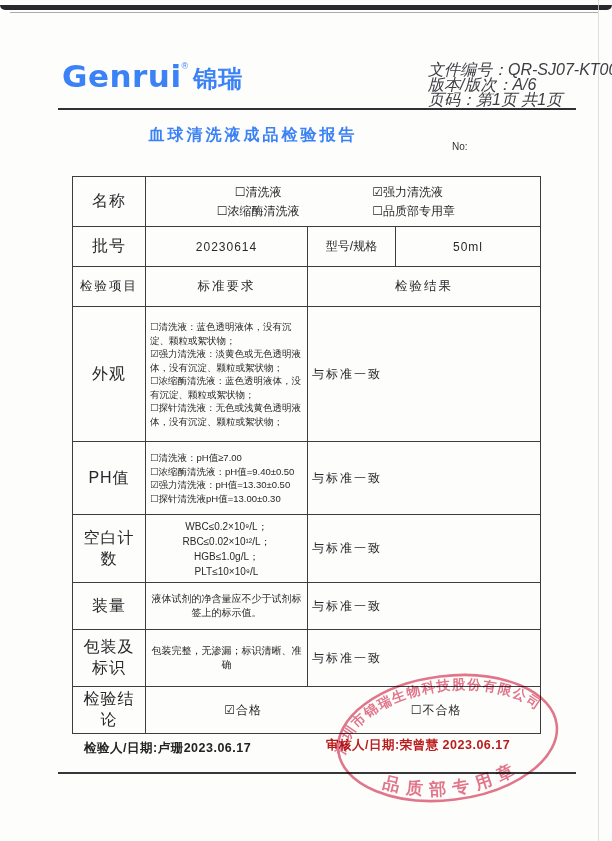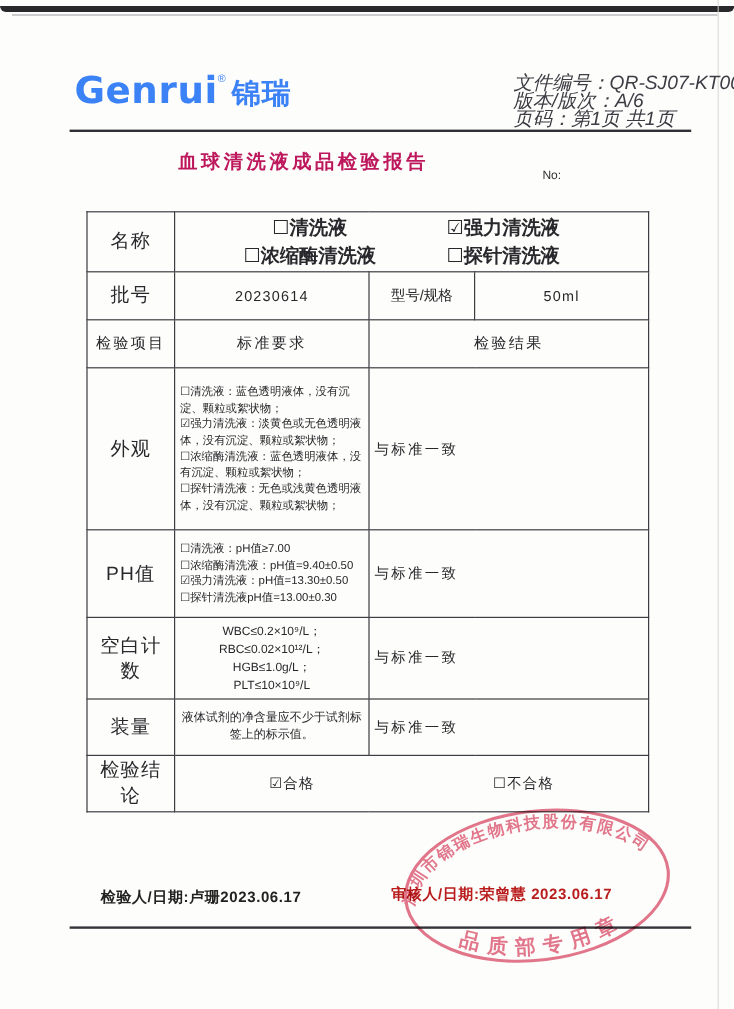--- a/index.html
+++ b/index.html
@@ -17,34 +17,34 @@
 
   
   .logo{position:absolute;left:62px;top:58px;white-space:nowrap;color:#3b82f6;}
   .logo-en{font-size:31px;font-weight:bold;letter-spacing:.5px;font-family:"DejaVu Sans",sans-serif;}
   .logo-reg{font-size:9px;vertical-align:18px;}
   .logo-cn{font-size:24px;font-weight:bold;margin-left:5px;letter-spacing:1px;}
   .doc-info{position:absolute;left:428px;top:62px;font-size:16px;color:#3c3c44;line-height:15px;white-space:nowrap;font-style:italic;}
   .header-rule{position:absolute;left:58px;top:108px;width:518px;height:2px;background:#303036;}
 
   .title{position:absolute;left:0;top:125px;width:506px;text-align:center;
-    font-size:16px;font-weight:bold;letter-spacing:3px;color:#be185d;}
+    font-size:16px;font-weight:bold;letter-spacing:3px;color:#3b82f6;}
   .no-label{position:absolute;left:452px;top:141px;font-size:10px;color:#333;}
 
   
   table.report{position:absolute;left:72px;top:176px;width:468px;border-collapse:collapse;
     color:#28282c;table-layout:fixed;}
   table.report td{border:1.6px solid #3c3c42;padding:2px 4px;vertical-align:middle;overflow:hidden;}
   td.rowlabel{font-size:16px;text-align:center;letter-spacing:1px;}
   .c-center{text-align:center;}
   .std{font-size:9.5px;line-height:13.5px;text-align:left;padding:3px 5px;}
   .std .line{margin:0;}
   .std-center{text-align:center;font-size:10px;line-height:15px;}
   .result-cell{font-size:12px;text-align:left;letter-spacing:2px;}
-  .name-grid{display:grid;grid-template-columns:56% 44%;row-gap:2px;font-size:16px;font-weight:bold;}
+  .name-grid{display:grid;grid-template-columns:56% 44%;row-gap:2px;font-size:12px;}
   .name-grid .opt-l{text-align:center;}
   .name-grid .opt-r{text-align:left;padding-left:6px;}
   .batch-val{font-size:12px;letter-spacing:1px;}
   .spec-label{font-size:12px;}
   .hdr-cell{font-size:12.5px;letter-spacing:2px;text-align:center;}
   .conc-cell{display:flex;justify-content:space-around;align-items:center;font-size:12px;letter-spacing:1px;}
 
   
   .inspector{position:absolute;left:84px;top:740px;font-size:12.5px;font-weight:bold;color:#222;letter-spacing:.5px;}
   .reviewer{position:absolute;left:326px;top:737px;font-size:12.5px;font-weight:bold;color:#b91c1c;letter-spacing:.5px;}
@@ -85,21 +85,21 @@
       </colgroup>
 
     <tbody>
         <tr style="height:50px">
       <td class="rowlabel">名称</td>
       <td colspan="3">
         <div class="name-grid">
           <span class="opt-l">☐清洗液</span>
           <span class="opt-r">☑强力清洗液</span>
           <span class="opt-l">☐浓缩酶清洗液</span>
-          <span class="opt-r">☐探针清洗液</span>
+          <span class="opt-r">☐品质部专用章</span>
         </div>
       </td>
     </tr>
 
     <tr style="height:40px">
       <td class="rowlabel">批号</td>
       <td class="c-center batch-val">20230614</td>
       <td class="c-center spec-label">型号/规格</td>
       <td class="c-center batch-val">50ml</td>
     </tr>
@@ -142,20 +142,25 @@
       </td>
       <td colspan="2" class="result-cell">与标准一致</td>
     </tr>
 
     <tr style="height:47px">
       <td class="rowlabel">装量</td>
       <td class="std" style="text-align:center;font-size:10px;line-height:14px;margin-left:36px;">液体试剂的净含量应不少于试剂标签上的标示值。</td>
       <td colspan="2" class="result-cell">与标准一致</td>
     </tr>
 
+    <tr style="height:57px">
+      <td class="rowlabel">包装及标识</td>
+      <td class="std" style="text-align:center;font-size:10px;line-height:14px;">包装完整，无渗漏；标识清晰、准确</td>
+      <td colspan="2" class="result-cell">与标准一致</td>
+    </tr>
 
     <tr style="height:35px">
       <td class="rowlabel">检验结论</td>
       <td colspan="3">
         <div class="conc-cell">
           <span>☑合格</span>
           <span>☐不合格</span>
         </div>
       </td>
     </tr>

